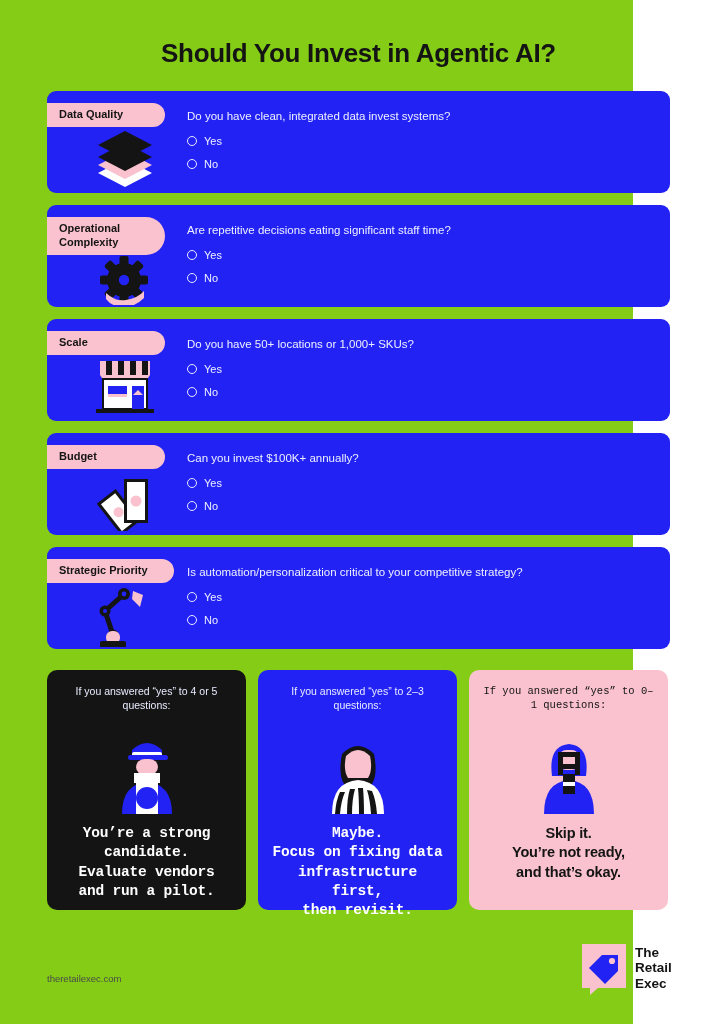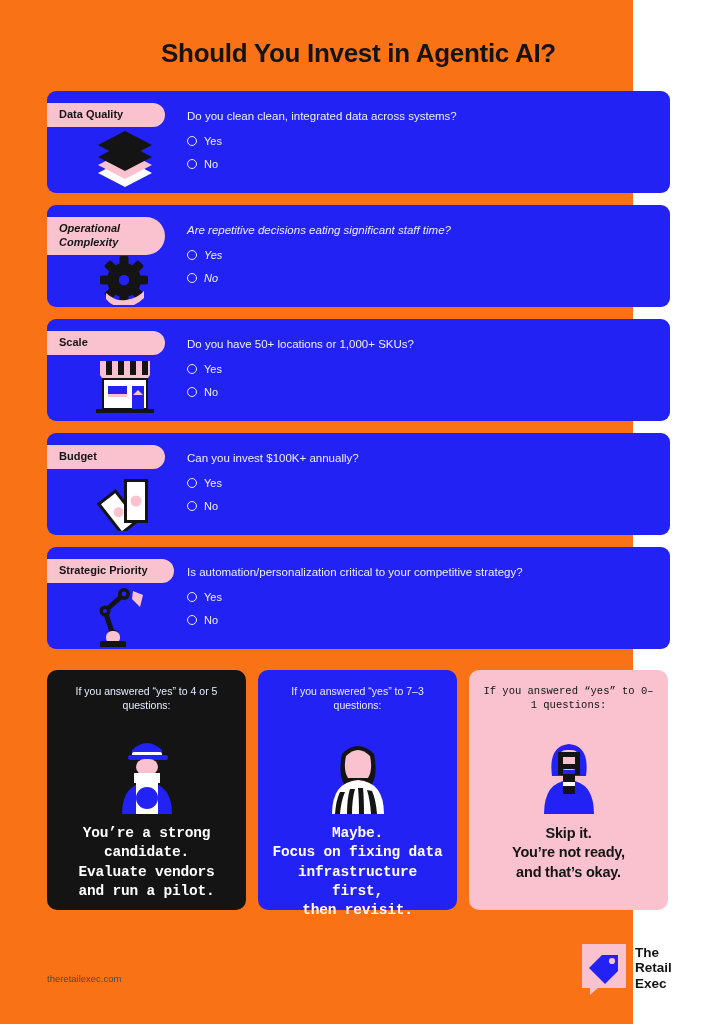--- a/index.html
+++ b/index.html
@@ -9,21 +9,21 @@
     height: 1024px;
     background: #ffffff;
     font-family: "Liberation Sans", sans-serif;
     overflow: hidden;
   }
 
   .page {
     position: relative;
     width: 633px;
     height: 1024px;
-    background: #f97316;
+    background: #84cc16;
   }
 
   
   .title {
     position: absolute;
     top: 38px;
     left: 0;
     width: 717px;
     text-align: center;
     font-size: 26px;
@@ -186,34 +186,34 @@
   <div class="qcard" style="top:91px;height:102px;">
     <div class="tag">Data Quality</div>
     <div class="icon-box" style="top:38px;">
       <svg width="62" height="58" viewBox="0 0 62 58">
         <polygon points="31,30 58,44 31,58 4,44" fill="#ffffff"></polygon>
         <polygon points="31,22 58,36 31,50 4,36" fill="#f9c2ce"></polygon>
         <polygon points="31,14 58,28 31,42 4,28" fill="#141414"></polygon>
         <polygon points="31,2 58,16 31,30 4,16" fill="#141414"></polygon>
       </svg>
     </div>
-    <div class="qtext">Do you clean clean, integrated data across systems?</div>
+    <div class="qtext">Do you have clean, integrated data invest systems?</div>
     <div class="opts">
       <div class="opt">
         <span class="radio"></span>
         <span>Yes</span>
       </div>
       <div class="opt">
         <span class="radio"></span>
         <span>No</span>
       </div>
     </div>
   </div>
 
-  <div class="qcard" style="top:205px;height:102px;font-style:italic;">
+  <div class="qcard" style="top:205px;height:102px;">
     <div class="tag two-line" style="white-space:pre-line;">Operational
 Complexity</div>
     <div class="icon-box" style="top:50px;">
       <svg width="54" height="50" viewBox="0 0 54 50">
         <g transform="translate(26,25)">
           <circle r="17" fill="#141414"></circle>
           <g fill="#141414">
             <rect x="-4.5" y="-24" width="9" height="10" rx="2"></rect>
             <rect x="-4.5" y="14" width="9" height="10" rx="2"></rect>
             <rect x="-24" y="-4.5" width="10" height="9" rx="2"></rect>
@@ -348,21 +348,21 @@
         <circle cx="39" cy="70" r="11" fill="#2222f5"></circle>
       </svg>
     </div>
     <div class="rbody">You’re a strong
 candidate.
 Evaluate vendors
 and run a pilot.</div>
   </div>
 
   <div class="rcard blue">
-    <div class="rhead">If you answered “yes” to 7–3 questions:</div>
+    <div class="rhead">If you answered “yes” to 2–3 questions:</div>
     <div class="rfig">
       <svg width="84" height="86" viewBox="0 0 84 86">
         <path d="M26 26 q16 -16 32 0 q4 20 -2 30 l-28 0 q-6 -10 -2 -30 z" fill="#141414"></path>
         <path d="M30 28 q12 -12 24 0 q3 14 -2 22 h-20 q-5 -8 -2 -22 z" fill="#f9c2ce"></path>
         <path d="M16 86 q0 -32 26 -34 q26 2 26 34 z" fill="#ffffff"></path>
         <g fill="#141414">
           <path d="M19 86 q1 -14 5 -22 l5 0 q-4 9 -5 22 z"></path>
           <path d="M31 86 q0 -16 3 -25 l5 0 q-3 10 -3 25 z"></path>
           <path d="M43 86 q0 -16 -1 -26 l5 0 q1 11 1 26 z"></path>
           <path d="M55 86 q-1 -15 -4 -24 l5 1 q4 9 5 23 z"></path>

